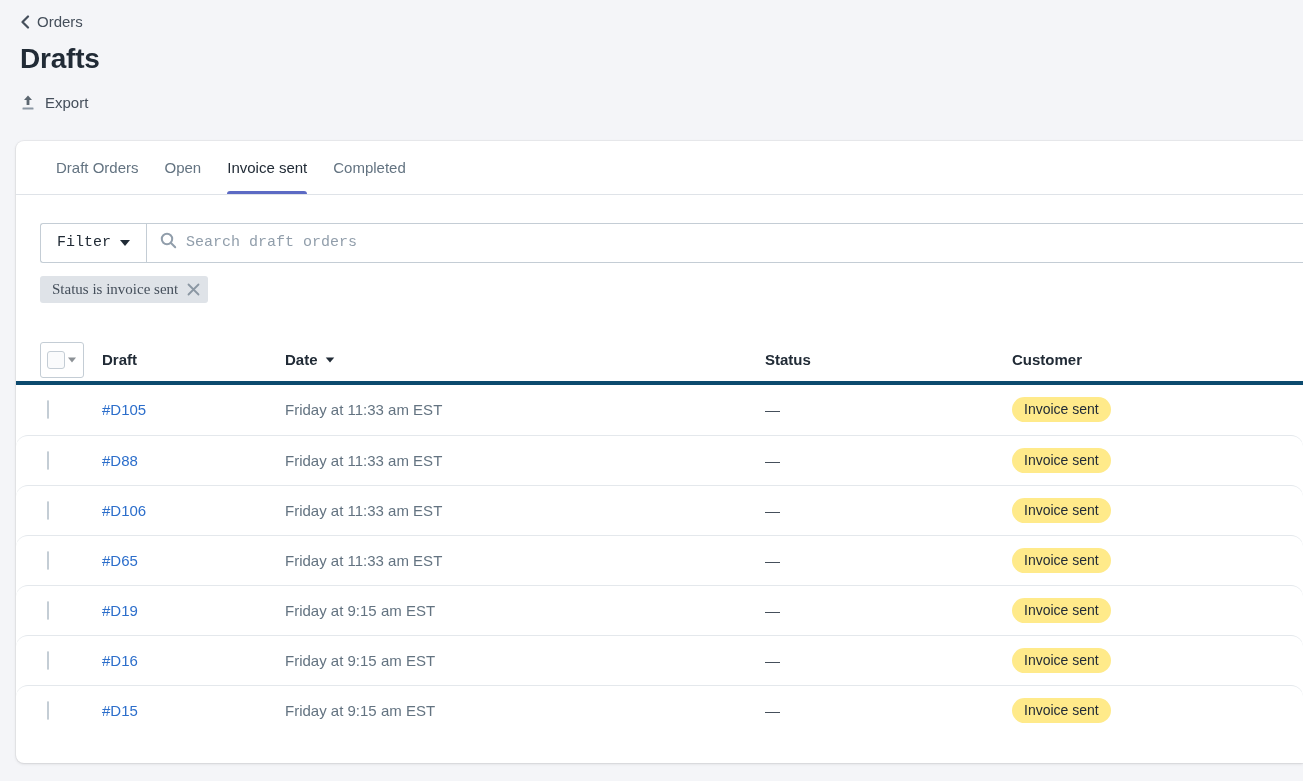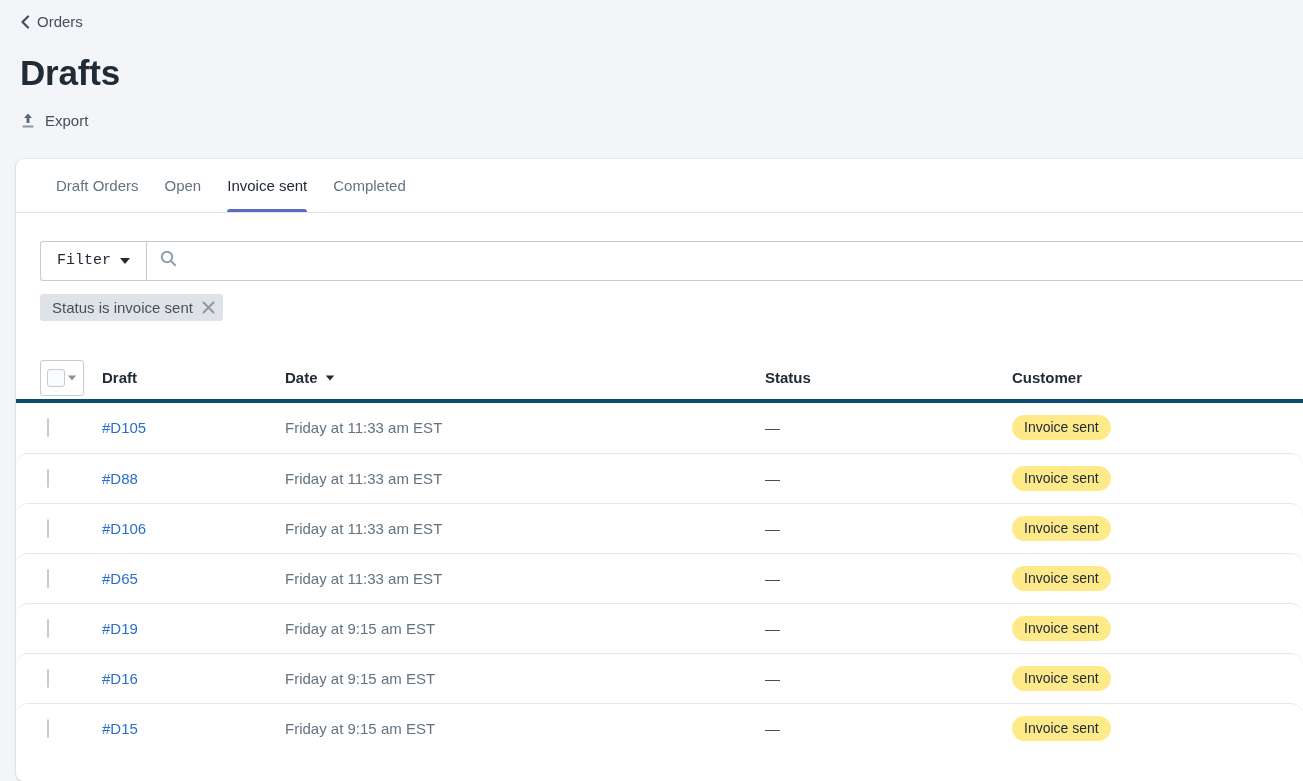--- a/index.html
+++ b/index.html
@@ -11,21 +11,21 @@
     font-size: 15px;
   }
 
   
   .page-header { padding: 13px 20px 0 20px; }
   .breadcrumb {
     display: inline-flex; align-items: center; gap: 7px;
     color: #454f5b; cursor: pointer; font-size: 15px;
   }
   .breadcrumb svg { display: block; }
-  .page-title { font-size: 35px; font-weight: 700; margin-top: 21px; letter-spacing: -0.2px; }
+  .page-title { font-size: 28px; font-weight: 700; margin-top: 11px; letter-spacing: -0.2px; }
   .export-btn {
     margin-top: 19px; display: inline-flex; align-items: center; gap: 9px;
     color: #454f5b; cursor: pointer; background: none; border: none;
     font-family: inherit; font-size: 15px;
   }
   .export-btn svg { display: block; }
 
   
   .card {
     margin: 27px 0 0 16px;
@@ -67,21 +67,21 @@
     border: 1px solid #c4cdd5; border-right: none;
     padding: 0 13px; background: #fff;
   }
   .search-box input {
     flex: 1; border: none; outline: none;
     font-family: inherit; font-size: 15px; color: #212b36; background: transparent;
   }
   .search-box input::placeholder { color: #919eab; opacity: 1; }
 
   
-  .tag-row { margin: 13px 0 0 24px; }
+  .tag-row { margin: 13px 0 0 24px; font-family: Liberation Serif, serif; }
   .filter-tag {
     display: inline-flex; align-items: center; gap: 9px;
     background: #dfe3e8; color: #454f5b;
     border-radius: 3px; padding: 5px 8px 5px 12px; font-size: 15px;
   }
   .tag-close { display: flex; align-items: center; cursor: pointer; }
 
   
   .table { margin-top: 36px; }
   .thead, .trow {
@@ -178,20 +178,21 @@
       <span>Filter</span>
       <span class="caret-down"></span>
     </button>
     <div class="search-box">
       <span>
         <svg width="17" height="17" viewBox="0 0 17 17">
             <circle cx="7" cy="7" r="5.2" fill="none" stroke="#919eab" stroke-width="2"></circle>
             <line x1="11.2" y1="11.2" x2="15.2" y2="15.2" stroke="#919eab" stroke-width="2" stroke-linecap="round"></line>
           </svg>
       </span>
+      <input type="text" placeholder="Search draft orders" style="">
     </div>
   </div>
 
   <div class="tag-row">
     <span class="filter-tag">
       <span>Status is invoice sent</span>
       <span class="tag-close">
         <svg width="13" height="13" viewBox="0 0 13 13">
             <path d="M1.5 1.5 L11.5 11.5 M11.5 1.5 L1.5 11.5" stroke="#8b97a3" stroke-width="1.8" stroke-linecap="round"></path>
           </svg>

